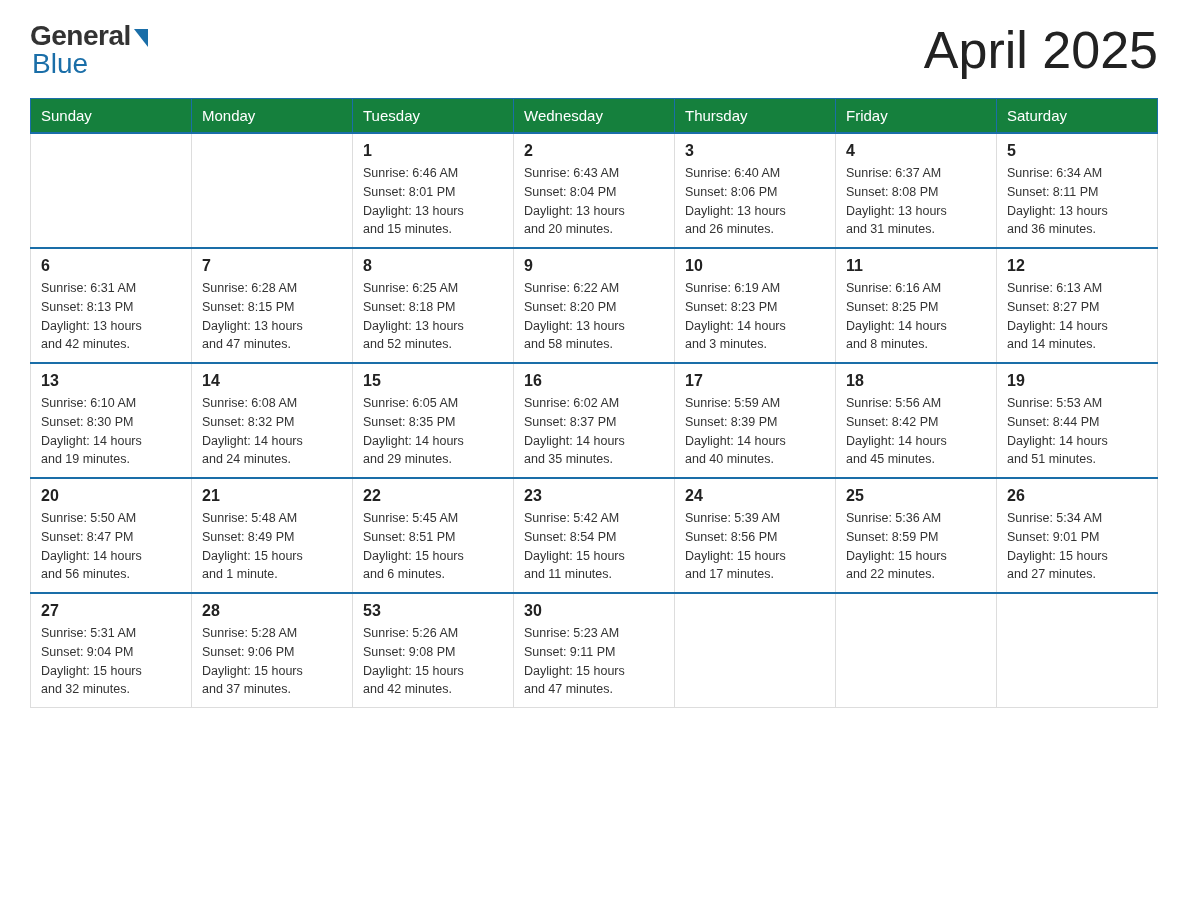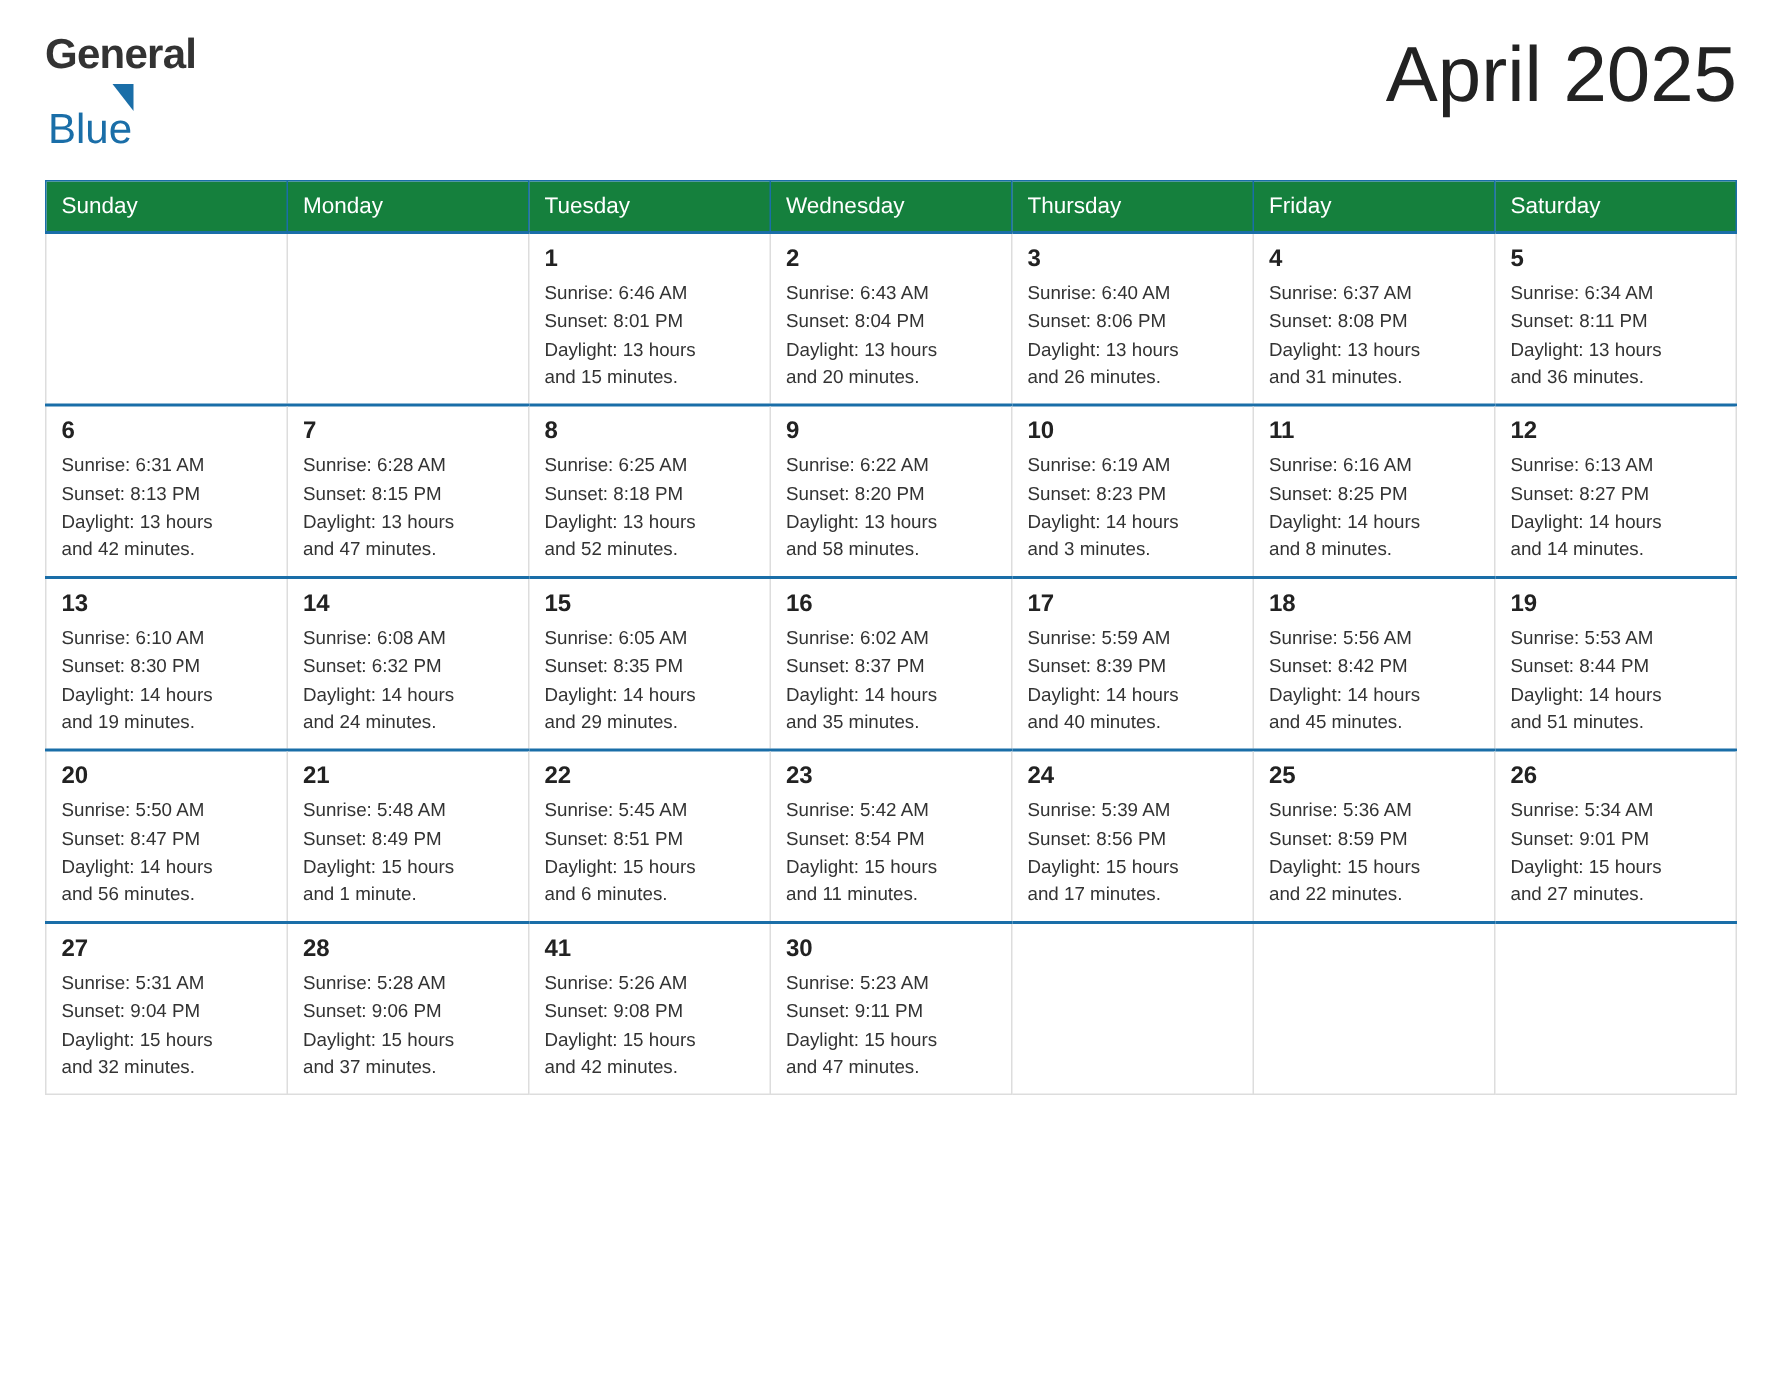--- a/index.html
+++ b/index.html
@@ -17,21 +17,20 @@
       margin-bottom: 18px;
     }
     .logo {
       display: flex;
       flex-direction: column;
       align-items: flex-start;
     }
     .logo-top {
       display: flex;
       align-items: center;
-      flex-direction: column;
     }
     .logo-general {
       font-size: 28px;
       font-weight: bold;
       color: #333;
       letter-spacing: -0.5px;
     }
     .logo-arrow {
       width: 0;
       height: 0;
@@ -227,21 +226,21 @@
         <td>
           <span class="day-number">13</span>
           <div class="day-info" style="white-space: pre-line;">Sunrise: 6:10 AM
 Sunset: 8:30 PM
 Daylight: 14 hours
 and 19 minutes.</div>
         </td>
         <td>
           <span class="day-number">14</span>
           <div class="day-info" style="white-space: pre-line;">Sunrise: 6:08 AM
-Sunset: 6:32 PM
+Sunset: 8:32 PM
 Daylight: 14 hours
 and 24 minutes.</div>
         </td>
         <td>
           <span class="day-number">15</span>
           <div class="day-info" style="white-space: pre-line;">Sunrise: 6:05 AM
 Sunset: 8:35 PM
 Daylight: 14 hours
 and 29 minutes.</div>
         </td>
@@ -334,21 +333,21 @@
 and 32 minutes.</div>
         </td>
         <td>
           <span class="day-number">28</span>
           <div class="day-info" style="white-space: pre-line;">Sunrise: 5:28 AM
 Sunset: 9:06 PM
 Daylight: 15 hours
 and 37 minutes.</div>
         </td>
         <td>
-          <span class="day-number">41</span>
+          <span class="day-number">53</span>
           <div class="day-info" style="white-space: pre-line;">Sunrise: 5:26 AM
 Sunset: 9:08 PM
 Daylight: 15 hours
 and 42 minutes.</div>
         </td>
         <td>
           <span class="day-number">30</span>
           <div class="day-info" style="white-space: pre-line;">Sunrise: 5:23 AM
 Sunset: 9:11 PM
 Daylight: 15 hours

